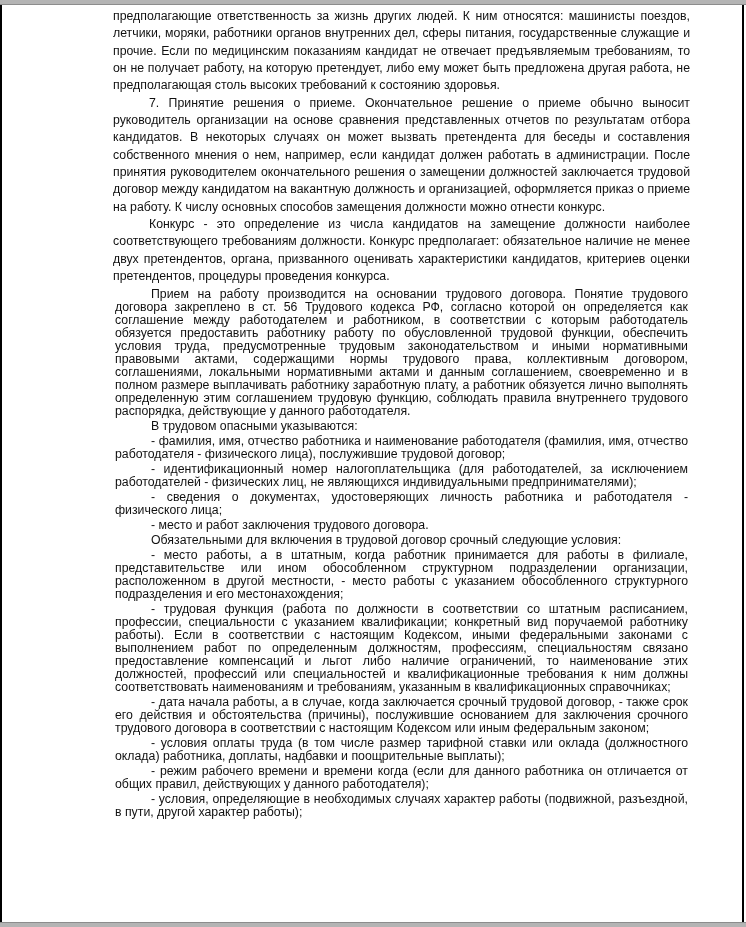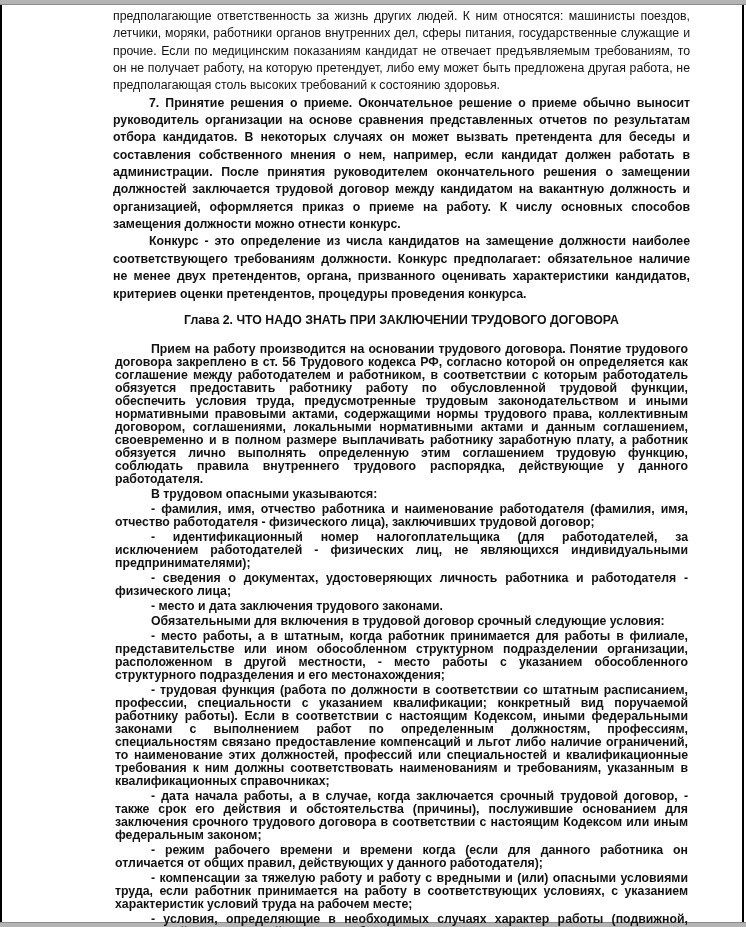--- a/index.html
+++ b/index.html
@@ -22,21 +22,21 @@
   .right-edge {
     position: absolute; left: 742px; top: 5px; width: 2px; height: 917px; background: #000;
   }
   .page {
     position: absolute; left: 113px; top: 8px; width: 577px;
     font-family: "Liberation Sans", "DejaVu Sans", sans-serif;
     font-size: 12.3px; color: #111;
   }
   .section-a p { margin: 0; line-height: 17.35px; text-align: justify; }
   .section-b p { margin: 2px; line-height: 13px; text-align: justify; }
-  .indent { text-indent: 36px; font-weight: bold; }
+  .indent { text-indent: 36px; }
   .heading {
     margin: 0; font-weight: bold; text-align: center;
     font-size: 12.3px; line-height: 17px;
     padding-top: 9px; padding-bottom: 12px;
   }
   .section-b { margin-top: 0; }
 </style>
 </head>
 <body>
 
@@ -46,31 +46,30 @@
   <div class="right-edge"></div>
   <div class="bottom-bar"></div>
 
   <div class="page">
     <div class="section-a">
       <p>предполагающие ответственность за жизнь других людей. К ним относятся: машинисты поездов, летчики, моряки, работники органов внутренних дел, сферы питания, государственные служащие и прочие. Если по медицинским показаниям кандидат не отвечает предъявляемым требованиям, то он не получает работу, на которую претендует, либо ему может быть предложена другая работа, не предполагающая столь высоких требований к состоянию здоровья.</p>
       <p class="indent">7. Принятие решения о приеме. Окончательное решение о приеме обычно выносит руководитель организации на основе сравнения представленных отчетов по результатам отбора кандидатов. В некоторых случаях он может вызвать претендента для беседы и составления собственного мнения о нем, например, если кандидат должен работать в администрации. После принятия руководителем окончательного решения о замещении должностей заключается трудовой договор между кандидатом на вакантную должность и организацией, оформляется приказ о приеме на работу. К числу основных способов замещения должности можно отнести конкурс.</p>
       <p class="indent">Конкурс - это определение из числа кандидатов на замещение должности наиболее соответствующего требованиям должности. Конкурс предполагает: обязательное наличие не менее двух претендентов, органа, призванного оценивать характеристики кандидатов, критериев оценки претендентов, процедуры проведения конкурса.</p>
     </div>
 
-    <h2 class="heading">Глава 2. ЧТО НАДО ЗНАТЬ ПРИ ЗАКЛЮЧЕНИИ ТРУДОВОГО ДОГОВОРА</h2>
 
     <div class="section-b">
       <p class="indent">Прием на работу производится на основании трудового договора. Понятие трудового договора закреплено в ст. 56 Трудового кодекса РФ, согласно которой он определяется как соглашение между работодателем и работником, в соответствии с которым работодатель обязуется предоставить работнику работу по обусловленной трудовой функции, обеспечить условия труда, предусмотренные трудовым законодательством и иными нормативными правовыми актами, содержащими нормы трудового права, коллективным договором, соглашениями, локальными нормативными актами и данным соглашением, своевременно и в полном размере выплачивать работнику заработную плату, а работник обязуется лично выполнять определенную этим соглашением трудовую функцию, соблюдать правила внутреннего трудового распорядка, действующие у данного работодателя.</p>
       <p class="indent">В трудовом опасными указываются:</p>
-      <p class="indent">- фамилия, имя, отчество работника и наименование работодателя (фамилия, имя, отчество работодателя - физического лица), заключивших трудовой договор;</p>
+      <p class="indent">- фамилия, имя, отчество работника и наименование работодателя (фамилия, имя, отчество работодателя - физического лица), послужившие трудовой договор;</p>
       <p class="indent">- идентификационный номер налогоплательщика (для работодателей, за исключением работодателей - физических лиц, не являющихся индивидуальными предпринимателями);</p>
       <p class="indent">- сведения о документах, удостоверяющих личность работника и работодателя - физического лица;</p>
-      <p class="indent">- место и дата заключения трудового законами.</p>
+      <p class="indent">- место и работ заключения трудового договора.</p>
       <p class="indent">Обязательными для включения в трудовой договор срочный следующие условия:</p>
       <p class="indent">- место работы, а в штатным, когда работник принимается для работы в филиале, представительстве или ином обособленном структурном подразделении организации, расположенном в другой местности, - место работы с указанием обособленного структурного подразделения и его местонахождения;</p>
       <p class="indent">- трудовая функция (работа по должности в соответствии со штатным расписанием, профессии, специальности с указанием квалификации; конкретный вид поручаемой работнику работы). Если в соответствии с настоящим Кодексом, иными федеральными законами с выполнением работ по определенным должностям, профессиям, специальностям связано предоставление компенсаций и льгот либо наличие ограничений, то наименование этих должностей, профессий или специальностей и квалификационные требования к ним должны соответствовать наименованиям и требованиям, указанным в квалификационных справочниках;</p>
       <p class="indent">- дата начала работы, а в случае, когда заключается срочный трудовой договор, - также срок его действия и обстоятельства (причины), послужившие основанием для заключения срочного трудового договора в соответствии с настоящим Кодексом или иным федеральным законом;</p>
+      <p class="indent">- условия оплаты труда (в том числе размер тарифной ставки или оклада (должностного оклада) работника, доплаты, надбавки и поощрительные выплаты);</p>
       <p class="indent">- режим рабочего времени и времени когда (если для данного работника он отличается от общих правил, действующих у данного работодателя);</p>
-      <p class="indent">- компенсации за тяжелую работу и работу с вредными и (или) опасными условиями труда, если работник принимается на работу в соответствующих условиях, с указанием характеристик условий труда на рабочем месте;</p>
       <p class="indent">- условия, определяющие в необходимых случаях характер работы (подвижной, разъездной, в пути, другой характер работы);</p>
     </div>
   </div>
 </div>
 
 </body></html>

